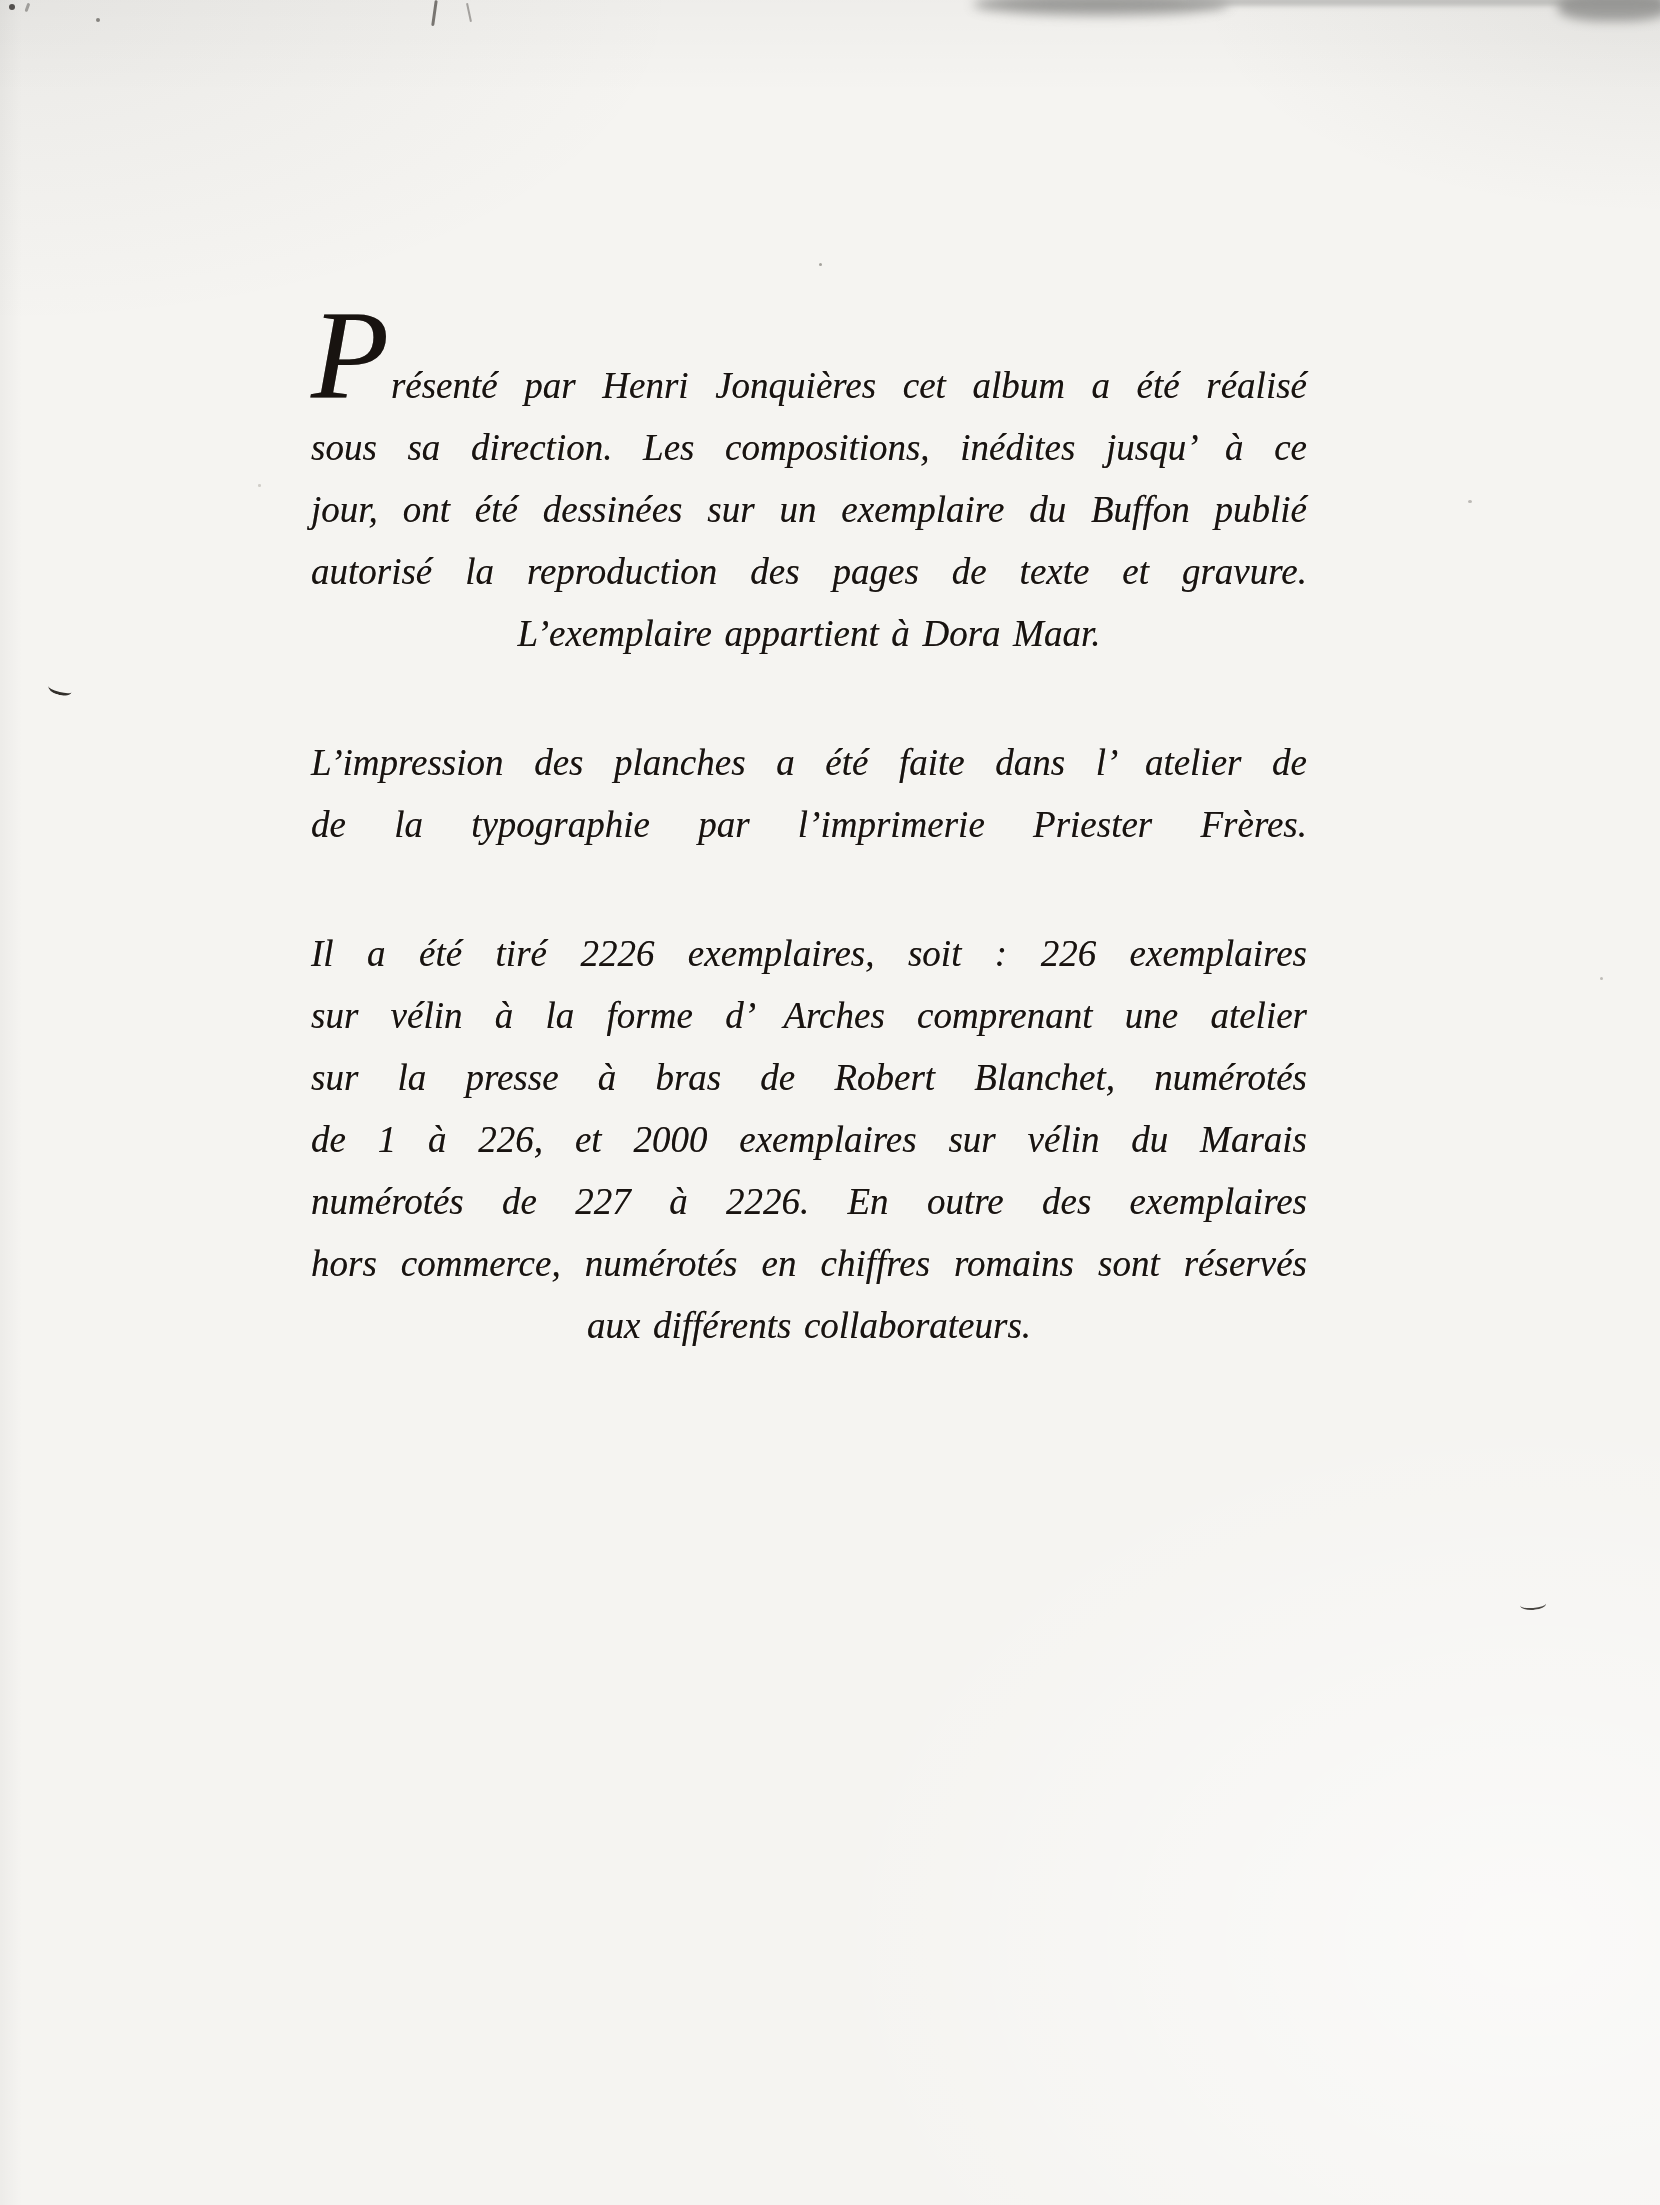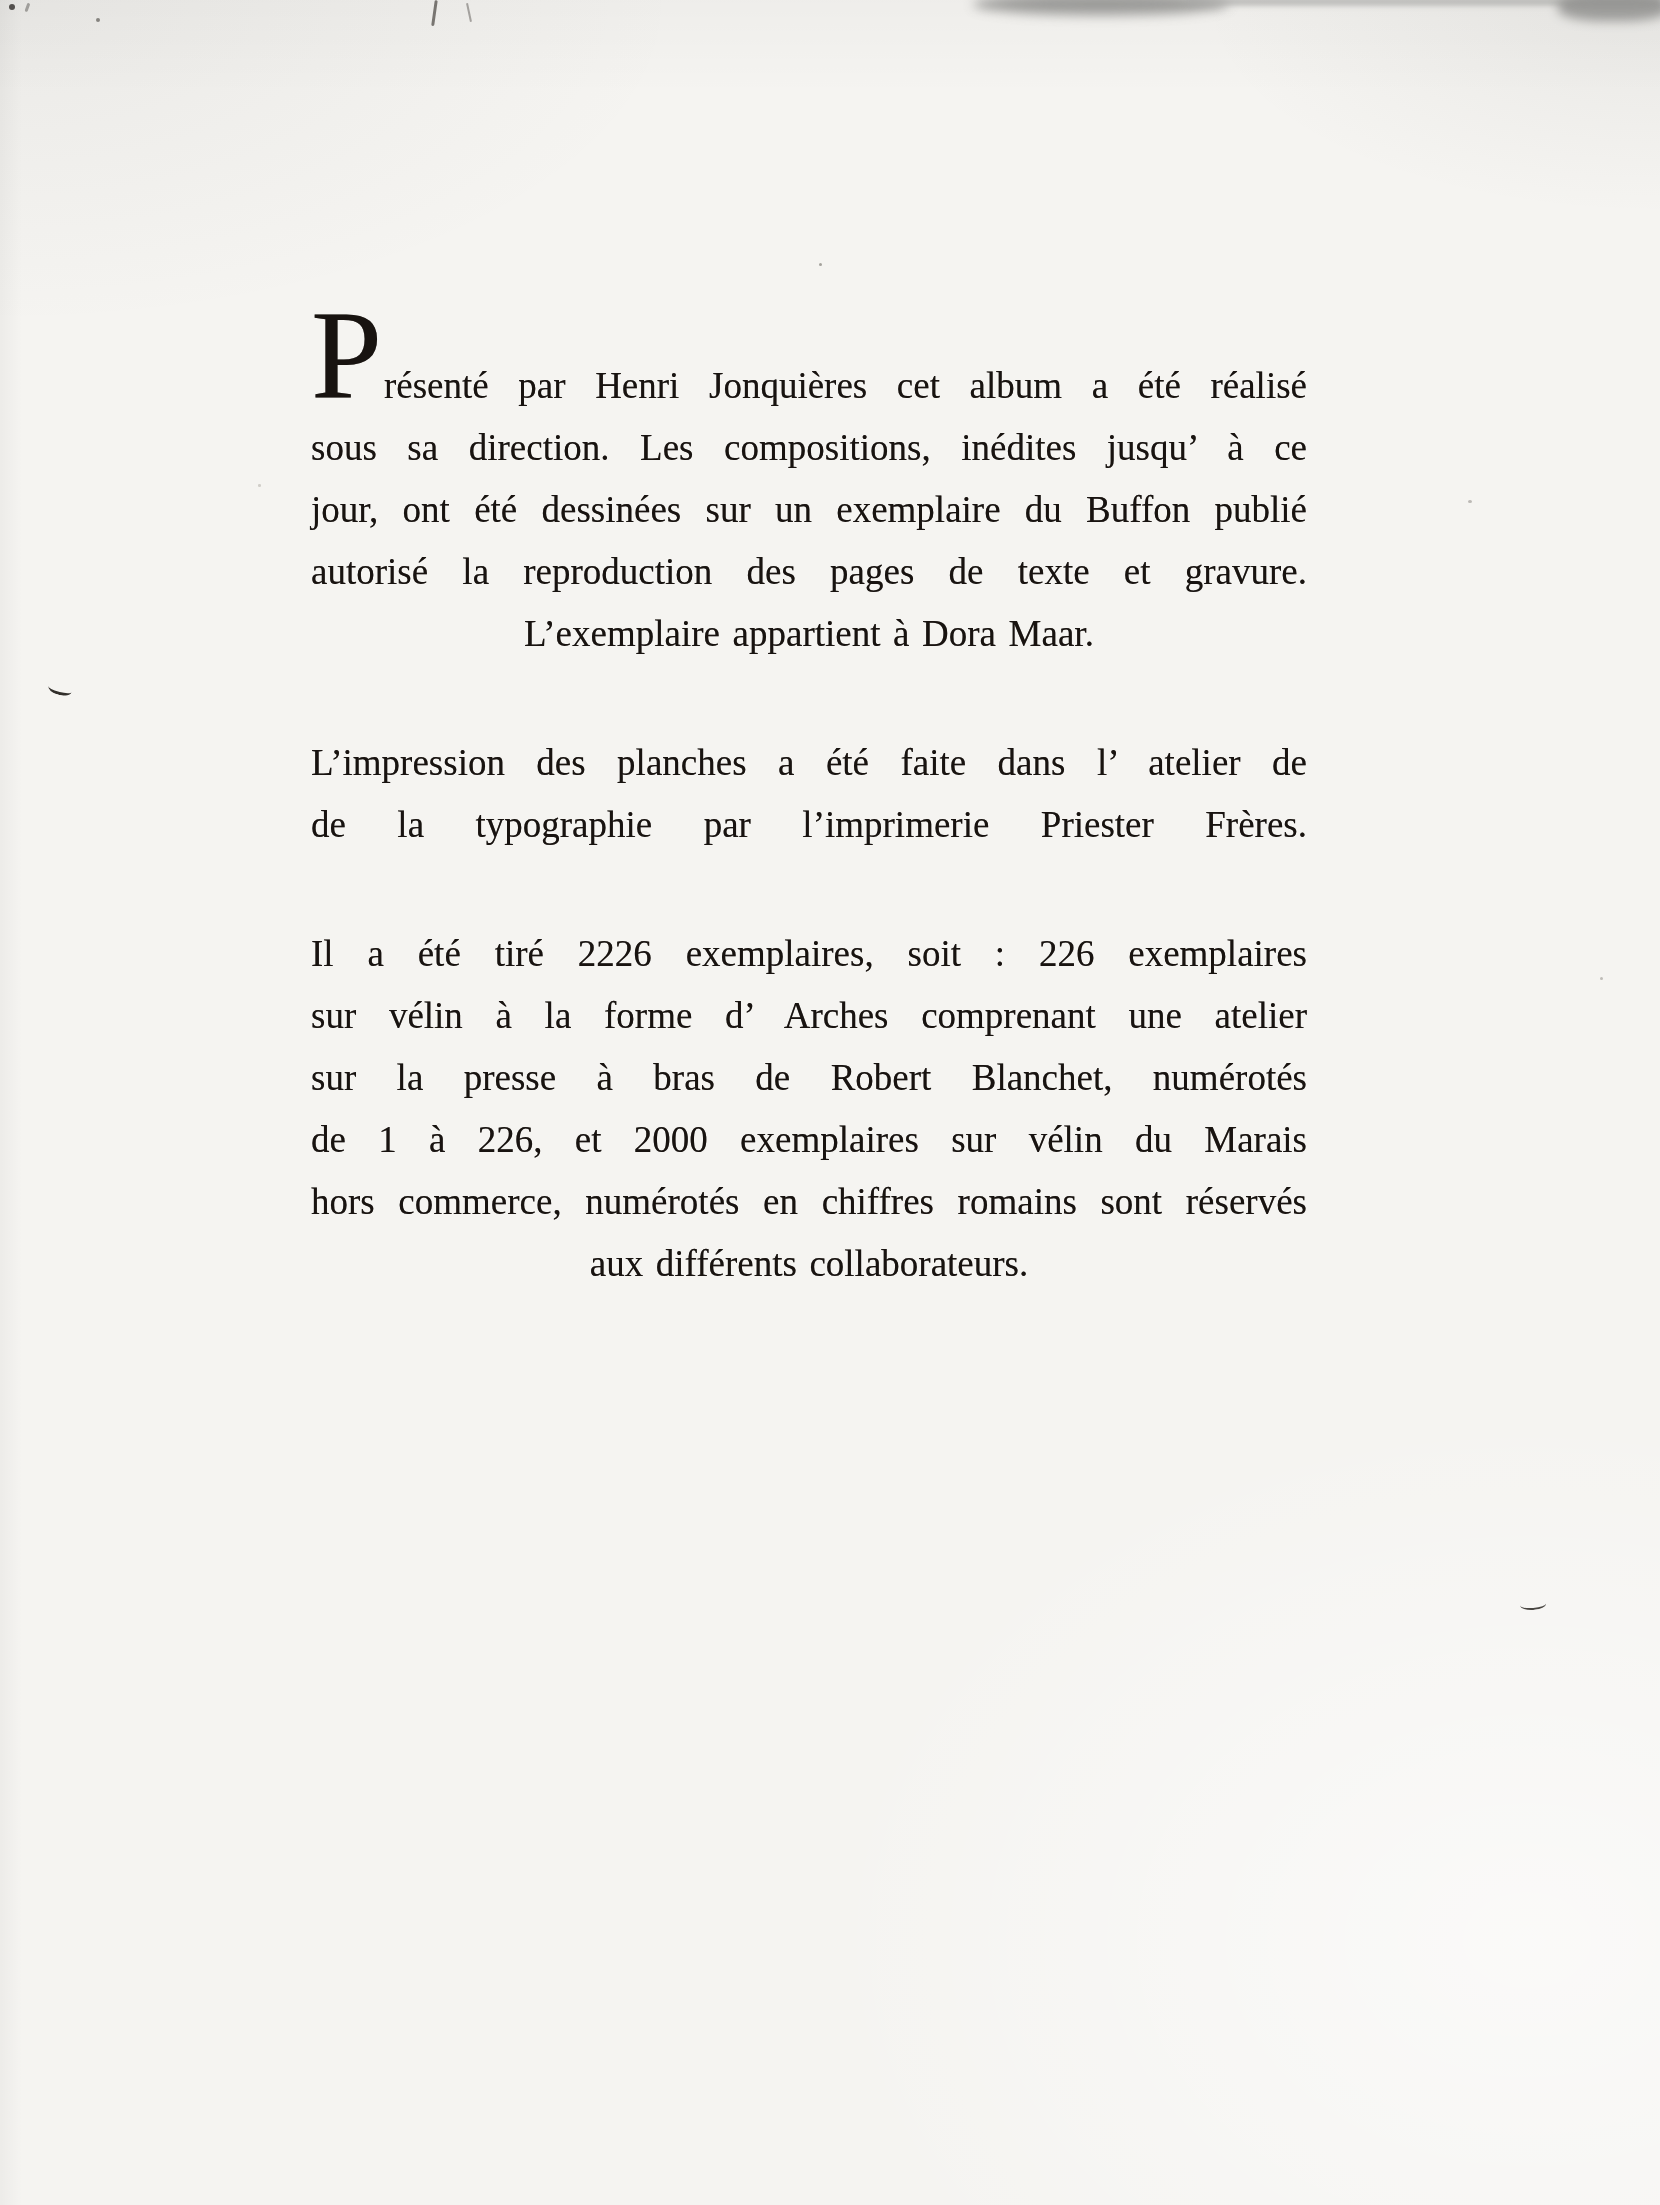--- a/index.html
+++ b/index.html
@@ -28,20 +28,21 @@
       #f5f4f1;
   }
 
   
   .colophon {
     position: absolute;
     left: 311px;
     top: 355px;
     width: 996px;
     color: #181310;
+    font-style: italic;
     font-size: 37px;
     line-height: 62px;
     word-spacing: 0.09em;
     text-shadow: 0 0 0.5px rgba(24,19,16,0.55);
   }
   .para { margin: 0; }
   .para + .para { margin-top: 67px; }
 
   .line {
     text-align: justify;
@@ -130,19 +131,20 @@
     <div class="para">
       <div class="line">L’impression des planches a été faite dans l’ atelier de</div>
       <div class="line">de la typographie par l’imprimerie Priester Frères.</div>
     </div>
 
     <div class="para">
       <div class="line">Il a été tiré 2226 exemplaires, soit : 226 exemplaires</div>
       <div class="line">sur vélin à la forme d’ Arches comprenant une atelier</div>
       <div class="line">sur la presse à bras de Robert Blanchet, numérotés</div>
       <div class="line">de 1 à 226, et 2000 exemplaires sur vélin du Marais</div>
+      <div class="line">numérotés de 227 à 2226. En outre des exemplaires</div>
       <div class="line">hors commerce, numérotés en chiffres romains sont réservés</div>
       <div class="line center">aux différents collaborateurs.</div>
     </div>
 
   </div>
 </div>
 
 
 </body></html>

